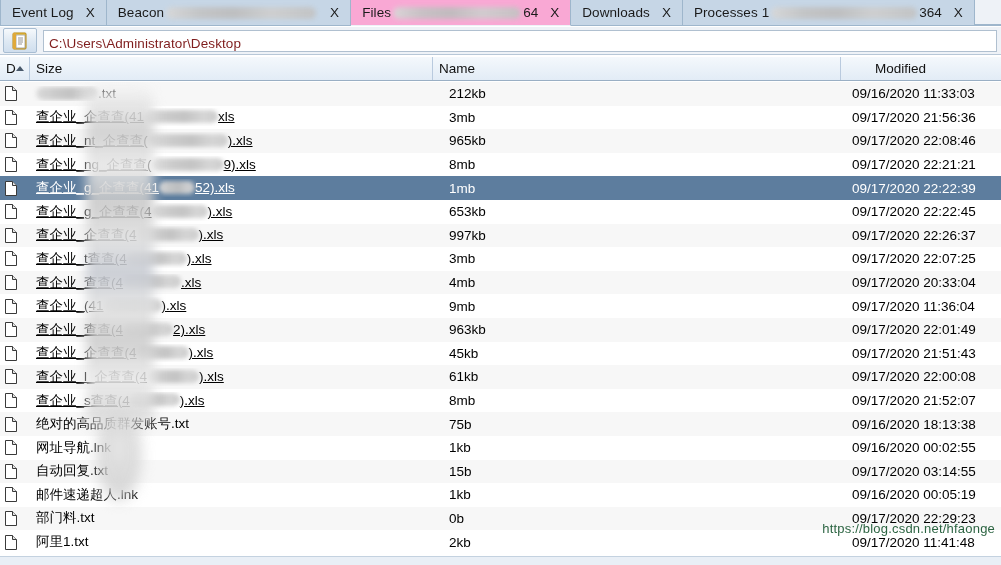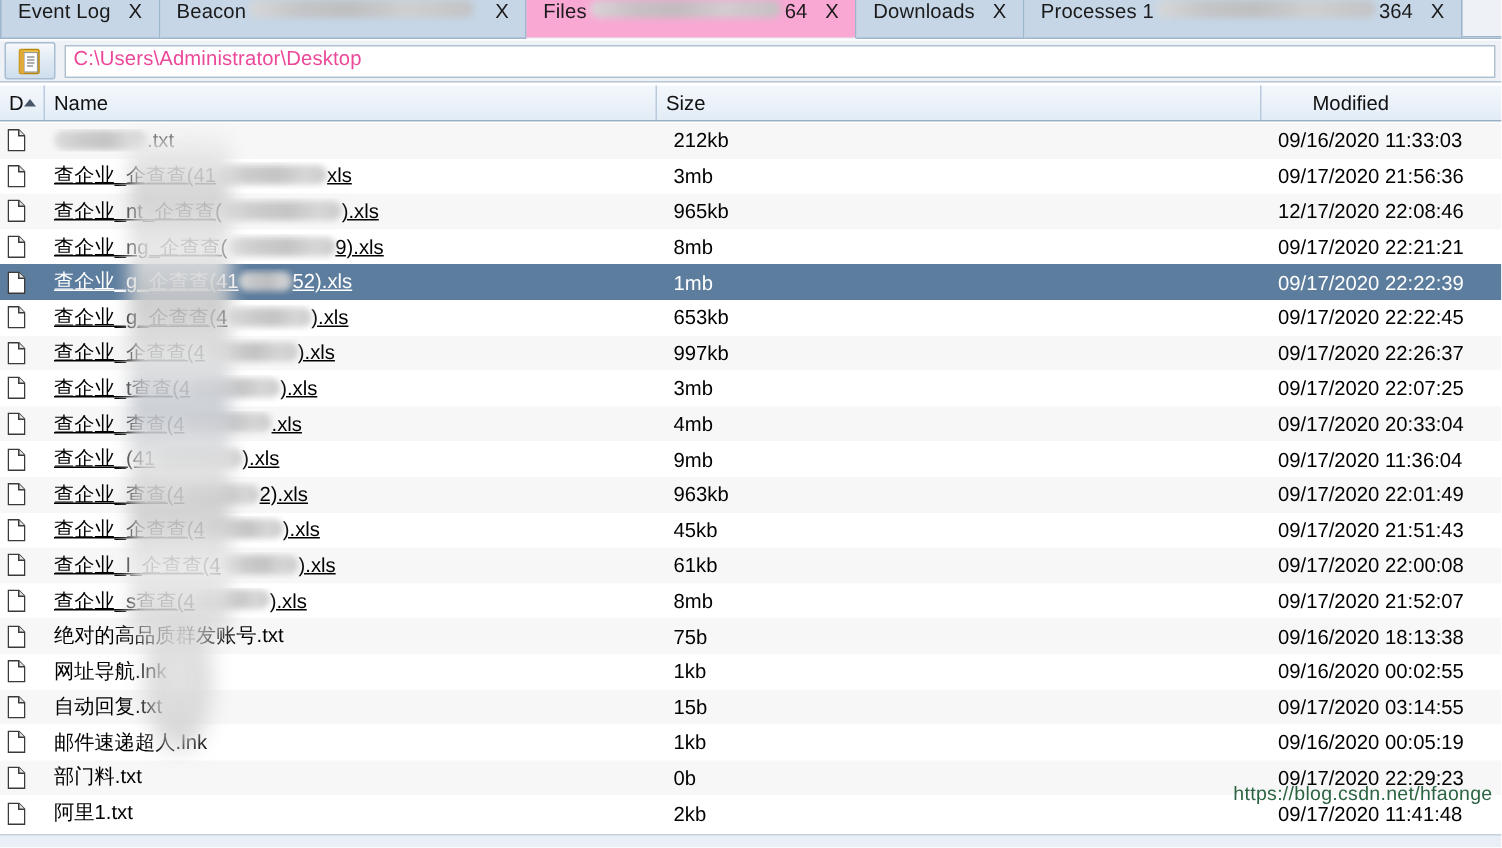--- a/index.html
+++ b/index.html
@@ -25,20 +25,21 @@
     width: 1001px;
     height: 26px;
     background: #eef2f7;
     border-bottom: 1px solid #9eb6cc;
     display: flex;
     align-items: stretch;
     box-sizing: border-box;
   }
   .tab {
     display: flex;
+    align-items: center;
     height: 26px;
     box-sizing: border-box;
     padding: 0 8px 0 11px;
     background: #c6d6e6;
     border-right: 1px solid #9eb6cc;
     border-bottom: 1px solid #9eb6cc;
     position: relative;
     cursor: default;
     font-size: 13.5px;
     color: #1a1a1a;
@@ -100,24 +101,24 @@
   }
   .path-input {
     margin-left: 6px;
     margin-right: 4px;
     flex: 1;
     height: 22px;
     background: #ffffff;
     border: 1px solid #b0c0d0;
     box-sizing: border-box;
     display: flex;
-    align-items: flex-start;
+    align-items: flex-end;
     padding-left: 5px;
     font-size: 13.5px;
-    color: #ec4899;
+    color: #7f1d1d;
     cursor: text;
     letter-spacing: 0.1px;
   }
 
   
   .colheader {
     position: absolute;
     top: 57px; left: 0;
     width: 1001px;
     height: 24px;
@@ -324,25 +325,25 @@
   <div class="path-input">
     <span>C:\Users\Administrator\Desktop</span>
   </div>
 </div>
 
 <div class="colheader">
   <div class="colcell c-d">
     <span>D</span>
     <span class="sort-arrow"></span>
   </div>
+  <div class="colcell c-size">
+    <span>Size</span>
+  </div>
   <div class="colcell c-name">
     <span>Name</span>
-  </div>
-  <div class="colcell c-size">
-    <span>Size</span>
   </div>
   <div class="colcell c-mod">
     <span>Modified</span>
   </div>
 </div>
 
 <div class="filelist">
   <div class="row odd">
       <div class="cell-icon">
         <svg width="12" height="15" viewBox="0 0 12 15">
@@ -367,21 +368,21 @@
     </div>
     <div class="row odd">
       <div class="cell-icon">
         <svg width="12" height="15" viewBox="0 0 12 15">
           <path d="M0.5 0.5 H7.5 L11.5 4.5 V14.5 H0.5 Z" fill="#ffffff" stroke="#3a3a3a" stroke-width="1"></path>
           <path d="M7.5 0.5 V4.5 H11.5" fill="#e4e4e4" stroke="#3a3a3a" stroke-width="1"></path>
         </svg>
       </div>
       <div class="cell-name"><span class="fname link"><span>查企业_</span><span>nt_企查查(</span><span class="nb" style="width: 80px;"></span><span>).xls</span></span></div>
       <div class="cell-size">965kb</div>
-      <div class="cell-mod">12/17/2020 22:08:46</div>
+      <div class="cell-mod">09/17/2020 22:08:46</div>
     </div>
     <div class="row even">
       <div class="cell-icon">
         <svg width="12" height="15" viewBox="0 0 12 15">
           <path d="M0.5 0.5 H7.5 L11.5 4.5 V14.5 H0.5 Z" fill="#ffffff" stroke="#3a3a3a" stroke-width="1"></path>
           <path d="M7.5 0.5 V4.5 H11.5" fill="#e4e4e4" stroke="#3a3a3a" stroke-width="1"></path>
         </svg>
       </div>
       <div class="cell-name"><span class="fname link"><span>查企业_</span><span>ng_企查查(</span><span class="nb" style="width: 72px;"></span><span>9).xls</span></span></div>
       <div class="cell-size">8mb</div>

